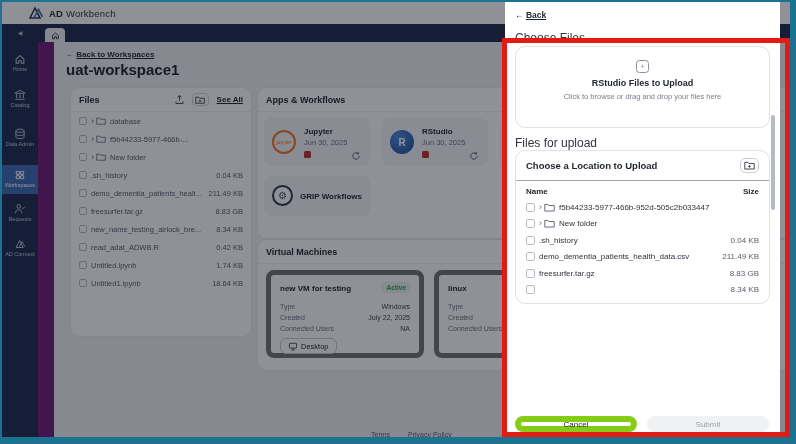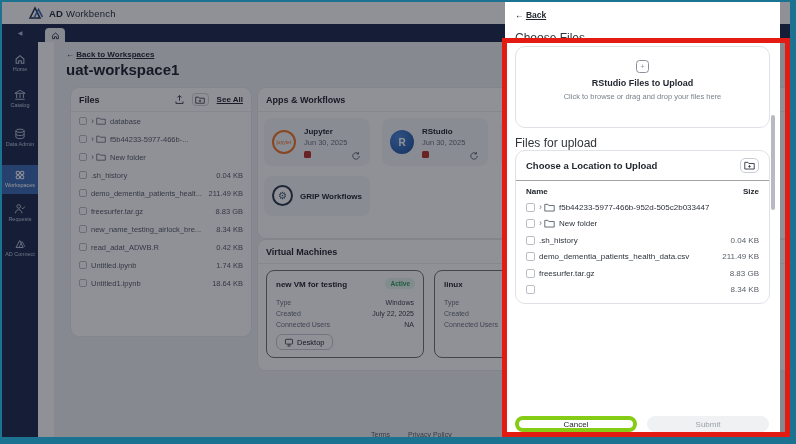--- a/index.html
+++ b/index.html
@@ -1,19 +1,19 @@
 <!DOCTYPE html>
 <html><head>
 <meta charset="utf-8">
 <style>
   * { box-sizing: border-box; margin: 0; padding: 0; }
   html,body { width:796px; height:444px; }
   body { font-family: "Liberation Sans", sans-serif; }
   .page { position:relative; width:796px; height:444px; background:#1c7291; overflow:hidden; }
-  .app  { position:absolute; left:2px; top:2px; width:788px; height:435px; background:#ffffff; overflow:hidden; }
+  .app  { position:absolute; left:2px; top:2px; width:788px; height:435px; background:#701a75; overflow:hidden; }
 
   
   .hdr { position:absolute; left:0; top:0; width:788px; height:22px; background:#ffffff; }
   .logo { position:absolute; left:25px; top:3px; }
   .brand { position:absolute; left:47px; top:6px; font-size:9.5px; color:#1f2937; letter-spacing:.2px; }
   .brand b { font-weight:bold; }
 
   
   .sidebar { position:absolute; left:0; top:22px; width:36px; height:413px; background:#1e2c4f; }
   .collapse { position:absolute; left:0; top:5px; width:36px; text-align:center; color:#aeb9cf; font-size:6px; }
@@ -40,21 +40,21 @@
   .chev { font-size:9px; color:#6a7280; margin:0 2px 0 4px; line-height:1; }
   .fname { margin-left:4px; white-space:nowrap; overflow:hidden; flex:1 1 auto; }
   .fsize { margin-left:auto; white-space:nowrap; }
 
   .tile { position:absolute; background:#f4f5f7; border-radius:8px; }
   .app-name { position:absolute; left:40px; top:9px; font-size:8px; font-weight:bold; color:#23272f; }
   .app-date { position:absolute; left:40px; top:20px; font-size:7.5px; color:#6b7280; }
   .stopbtn { position:absolute; left:40px; top:33px; width:7px; height:7px; background:#b7352c; border-radius:1.5px; }
   .refbtn { position:absolute; right:9px; top:33px; }
 
-  .vmtile { position:absolute; background:#ffffff; border:1px solid #737373; border-radius:8px; }
+  .vmtile { position:absolute; background:#ffffff; border:5px solid #737373; border-radius:8px; }
   .vmname { position:absolute; left:9px; top:9px; font-size:8px; font-weight:bold; color:#23272f; }
   .badge { position:absolute; right:8px; top:7px; font-size:6.5px; font-weight:bold; color:#2f9e5f; background:#e7f6ed; padding:2px 5px; border-radius:7px; }
   .vmrow { position:absolute; left:9px; right:9px; display:flex; font-size:7px; color:#6b7280; }
   .vmrow .val { margin-left:auto; color:#3c424a; }
   .deskbtn { position:absolute; left:9px; top:63px; height:16px; padding:0 7px; display:flex; align-items:center; gap:3px; border:1px solid #c6cbd2; border-radius:6px; background:#fff; font-size:7.5px; color:#23272f; }
 
   .footer { position:absolute; left:317px; top:389px; font-size:7px; color:#5b6168; display:flex; gap:18px; white-space:nowrap; }
 
   
   .overlay { position:absolute; left:2px; top:2px; width:788px; height:435px; background:rgba(12,16,28,0.46); z-index:5; }
@@ -75,21 +75,21 @@
   .loc-folderbtn { margin-left:auto; width:19px; height:15px; border:1px solid #c9cdd4; border-radius:5px; display:flex; align-items:center; justify-content:center; }
   .loc-cols { display:flex; padding:6px 10px 3px; font-size:8px; font-weight:bold; color:#23272f; }
   .loc-cols .sz { margin-left:auto; }
   .lrow { display:flex; align-items:center; height:16.5px; padding:0 10px; font-size:8px; color:#2d323a; }
   .lrow .cbx { width:9px; height:9px; }
   .lrow .fsize { color:#575e68; }
 
   .scrollthumb { position:absolute; left:266px; top:113px; width:4px; height:95px; background:#b6bac1; border-radius:2px; }
 
   .d-btn { position:absolute; top:414px; width:122px; height:16px; border-radius:8px; font-size:8px; display:flex; align-items:center; justify-content:center; }
-  .d-cancel { left:10px; background:#fff; border:4px solid #84cc16; color:#23272e; }
+  .d-cancel { left:10px; background:#fff; border:6px solid #84cc16; color:#23272e; }
   .d-submit { left:142px; background:#f0f1f3; border:1px solid #f0f1f3; color:#9ba1a9; }
 
   .annotation { position:absolute; left:502px; top:38px; width:288px; height:399px; border:5px solid #e31b12; z-index:20; pointer-events:none; }
 
   svg { display:block; }
 </style>
 </head>
 <body>
 
 <div class="page">

